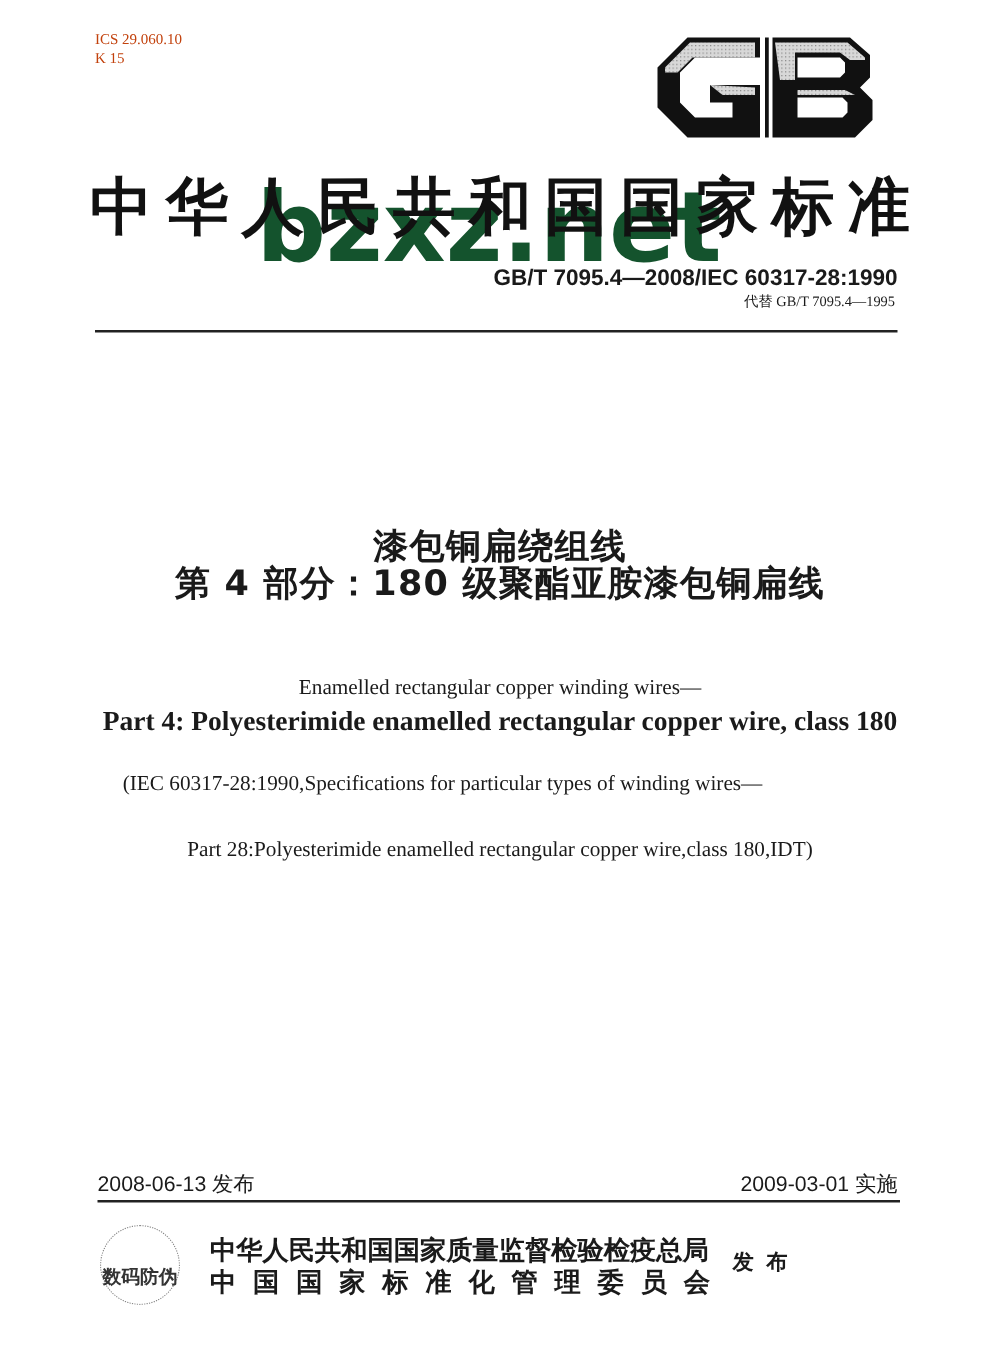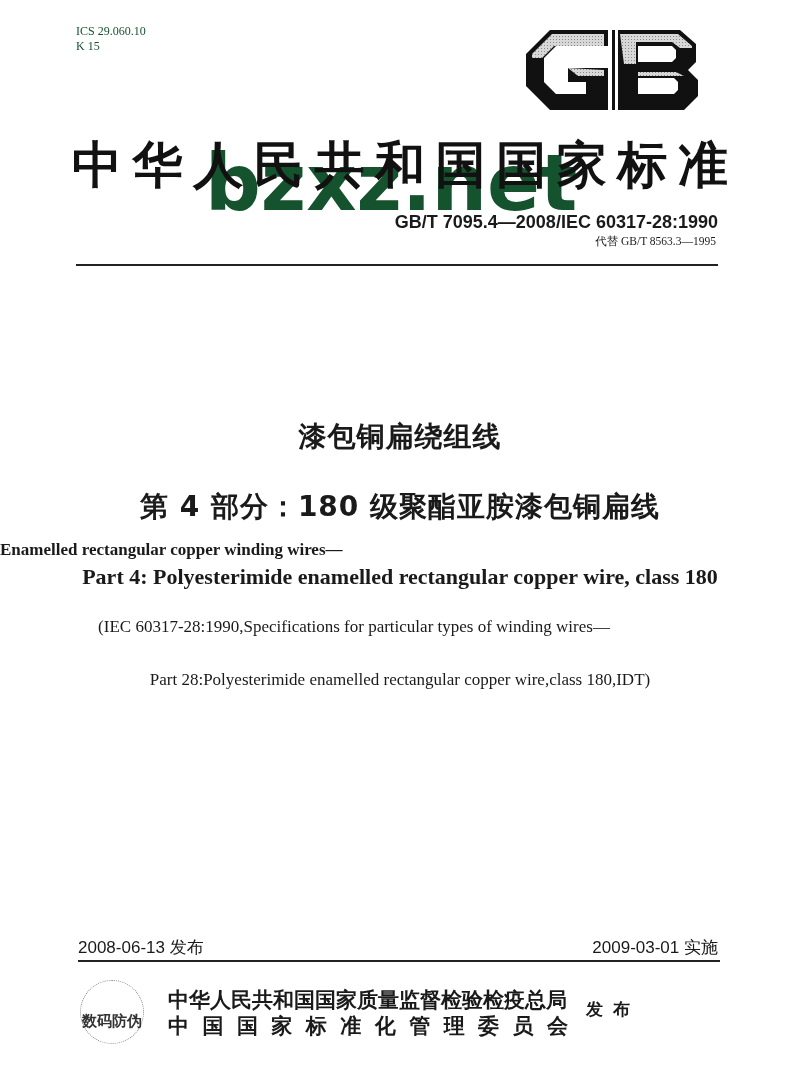--- a/index.html
+++ b/index.html
@@ -8,21 +8,21 @@
   }
   body {
     width: 800px; height: 1083px;
     position: relative;
     overflow: hidden;
     color: #1a1a1a;
     font-family: "DejaVu Sans", "Liberation Sans", sans-serif;
   }
   .abs { position: absolute; }
 
-  .ics { left: 76px; top: 24px; font-family: "Liberation Serif", "DejaVu Serif", serif; font-size: 12px; line-height: 15px; color: #14532d; }
+  .ics { left: 76px; top: 24px; font-family: "Liberation Serif", "DejaVu Serif", serif; font-size: 12px; line-height: 15px; color: #c2410c; }
 
   .gb-logo { left: 520px; top: 24px; width: 184px; height: 92px; }
 
   .watermark {
     left: 205px; top: 138px;
     font-family: "DejaVu Sans", sans-serif;
     font-weight: bold;
     font-size: 78px;
     color: #14532d;
     letter-spacing: 0px;
@@ -57,31 +57,31 @@
   .rule-top { left: 76px; top: 264px; width: 642px; height: 2px; background: #222; }
 
   .cn-title-1 {
     left: 0; width: 800px; top: 418px;
     text-align: center;
     font-size: 28px; font-weight: bold;
     font-family: Liberation Sans, sans-serif;
     letter-spacing: 1px;
   }
   .cn-title-2 {
-    left: 0; width: 800px; top: 488px;
+    left: 0; width: 800px; top: 448px;
     text-align: center;
     font-size: 28px; font-weight: bold;
     font-family: "DejaVu Sans", sans-serif;
     letter-spacing: 1px;
   }
   .en-title-1 {
     left: 0; width: 800px; top: 540px;
-    text-align: left;
-    font-family: "Liberation Serif", "DejaVu Serif", serif;
-    font-weight: bold; font-size: 17px;
+    text-align: center;
+    font-family: "Liberation Serif", "DejaVu Serif", serif;
+    font-weight: normal; font-size: 17px;
   }
   .en-title-2 {
     left: 0; width: 800px; top: 564px;
     text-align: center;
     font-family: "Liberation Serif", "DejaVu Serif", serif;
     font-weight: bold; font-size: 22px;
   }
   .iec-1 {
     left: 0; width: 708px; top: 617px;
     text-align: center;
@@ -175,21 +175,21 @@
   <span>共</span>
   <span>和</span>
   <span>国</span>
   <span>国</span>
   <span>家</span>
   <span>标</span>
   <span>准</span>
 </div>
 
 <div class="abs std-code">GB/T 7095.4—2008/IEC 60317-28:1990</div>
-<div class="abs std-replace">代替 GB/T 8563.3—1995</div>
+<div class="abs std-replace">代替 GB/T 7095.4—1995</div>
 <div class="abs rule-top"></div>
 
 <div class="abs cn-title-1">漆包铜扁绕组线</div>
 <div class="abs cn-title-2">第 4 部分：180 级聚酯亚胺漆包铜扁线</div>
 
 <div class="abs en-title-1">Enamelled rectangular copper winding wires—</div>
 <div class="abs en-title-2">Part 4: Polyesterimide enamelled rectangular copper wire, class 180</div>
 
 <div class="abs iec-1">(IEC 60317-28:1990,Specifications for particular types of winding wires—</div>
 <div class="abs iec-2">Part 28:Polyesterimide enamelled rectangular copper wire,class 180,IDT)</div>

